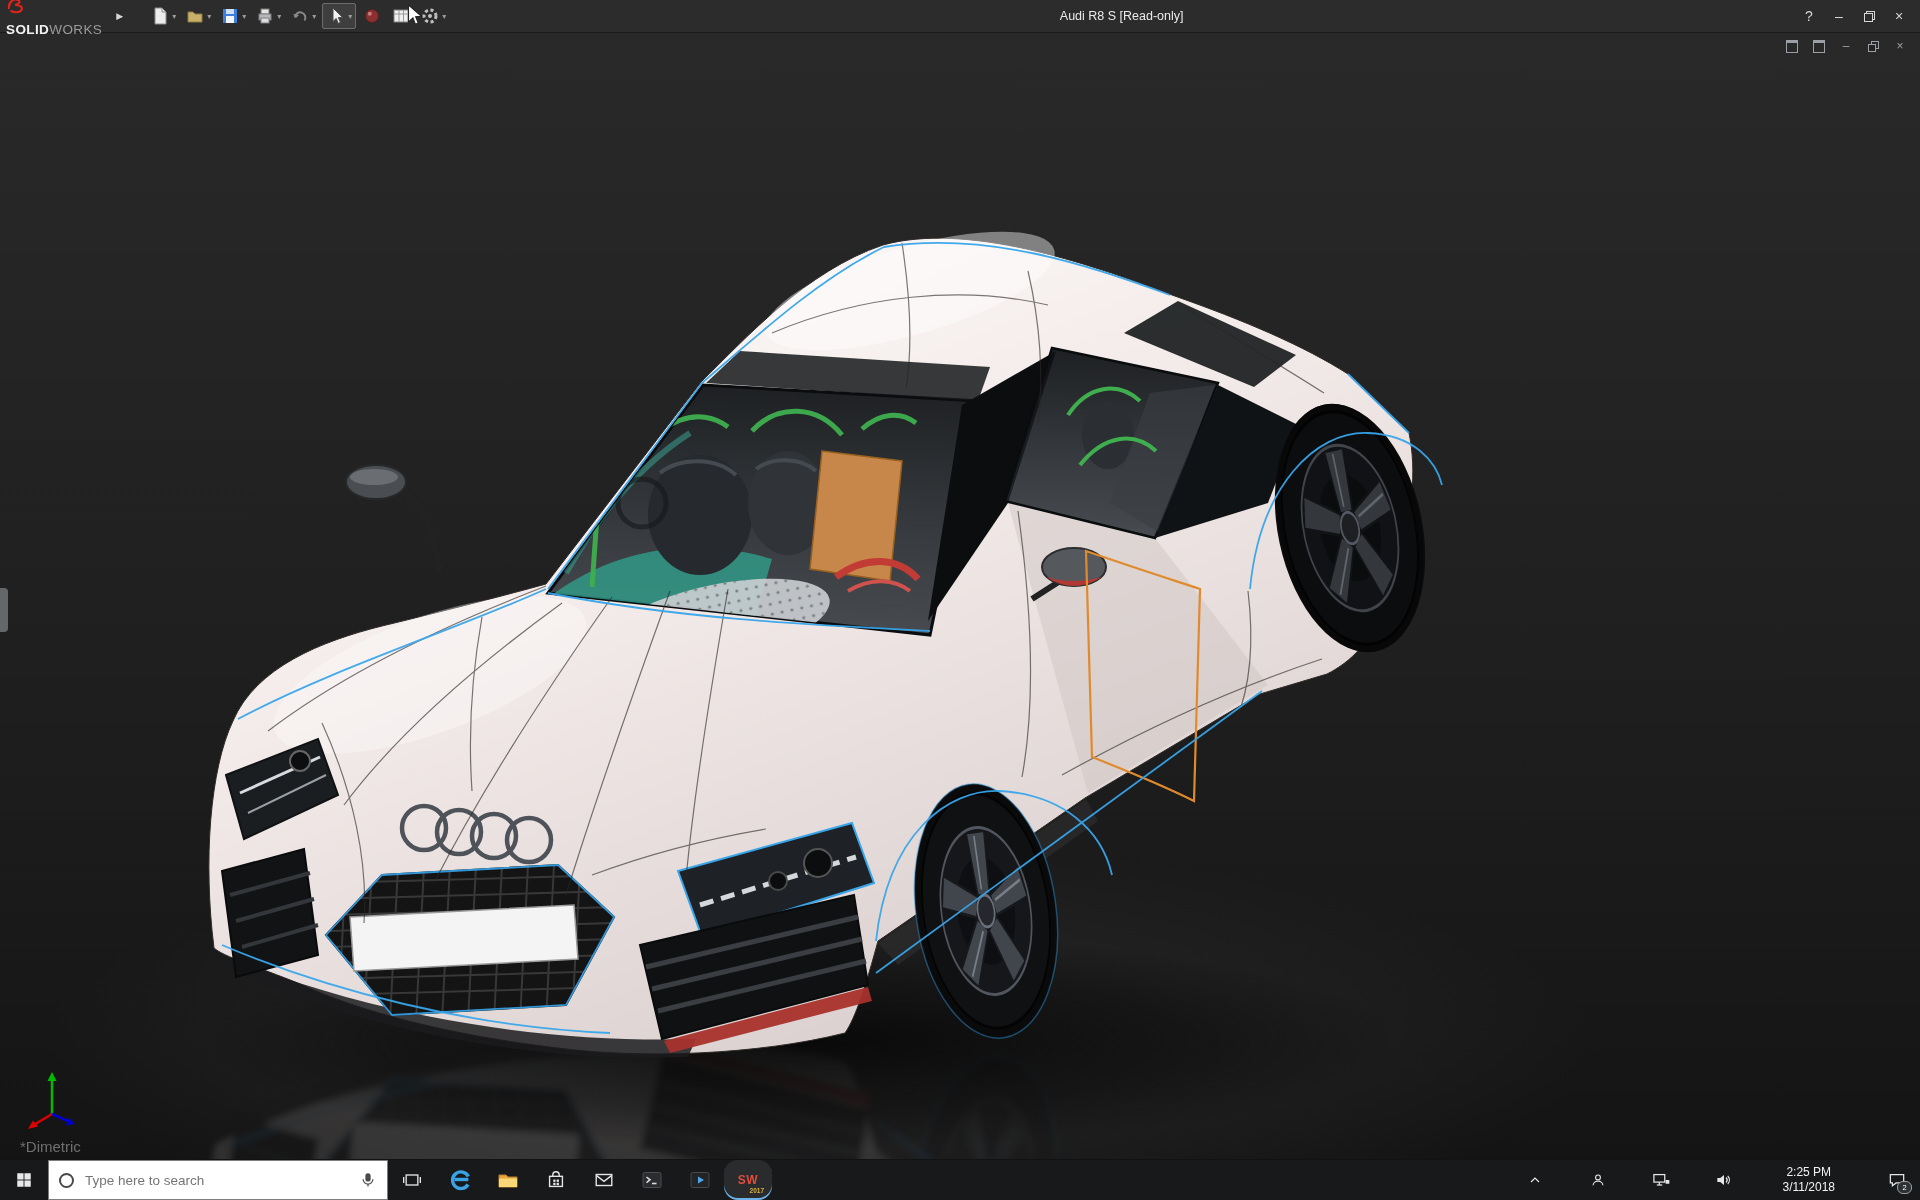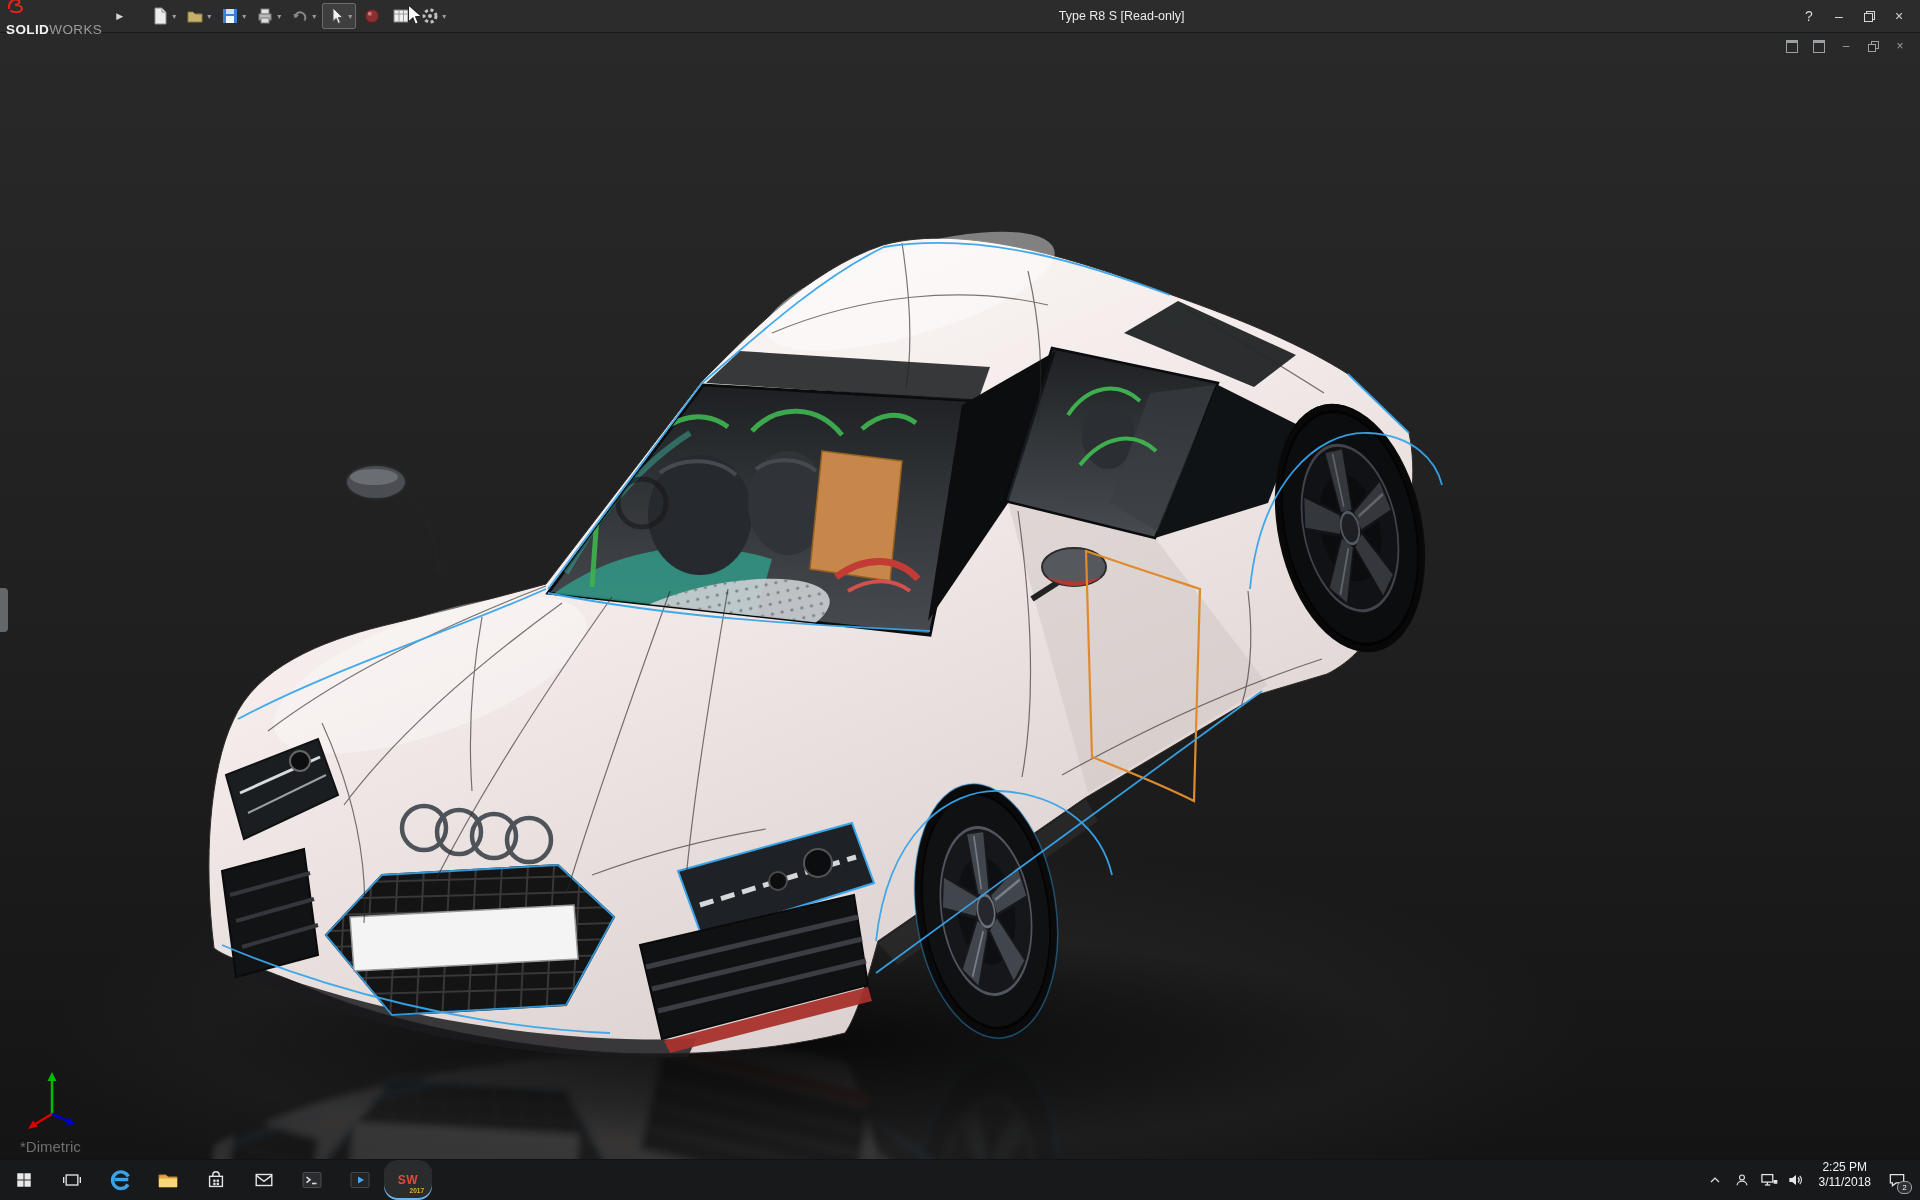--- a/index.html
+++ b/index.html
@@ -47,21 +47,21 @@
   
   .taskbar{position:absolute;left:0;right:0;bottom:0;height:40px;background:#17191b;
     display:flex;align-items:stretch;z-index:20;border-top:1px solid #101214;}
   .tb-cell{width:48px;display:flex;align-items:center;justify-content:center;position:relative;}
   .tb-cell.active{background:rgba(255,255,255,.08);box-shadow:inset 0 -2px 0 #6cb2e8;border-radius:14px;}
   .searchbox{width:340px;background:#ffffff;display:flex;align-items:center;gap:9px;
     padding:0 10px;box-sizing:border-box;border:1px solid #7d7d7d;}
   .searchbox input{border:none;outline:none;flex:1;font-size:13.5px;color:#333;background:transparent;
     font-family:"Liberation Sans","DejaVu Sans",sans-serif;}
   .cortana-ring{width:15px;height:15px;border:2px solid #4a4a4a;border-radius:50%;box-sizing:border-box;}
-  .tray{margin-left:auto;display:flex;padding-right:6px;}
+  .tray{margin-left:auto;display:flex;align-items:center;padding-right:6px;gap:36px;}
   .tray-cell{width:27px;height:40px;display:flex;align-items:center;justify-content:center;position:relative;}
   .clock{text-align:center;font-size:12px;color:#f2f2f2;line-height:15px;padding:0 9px;}
   .clock span{display:block;}
   .sw-app{position:relative;width:28px;height:28px;display:flex;align-items:center;justify-content:center;}
   .sw-label{font-weight:bold;font-size:12px;color:#e04c3c;letter-spacing:.5px;}
   .sw-year{position:absolute;right:-2px;bottom:0;font-size:6.5px;color:#d9b13b;font-weight:bold;}
   .ac-badge{position:absolute;right:2px;bottom:6px;min-width:11px;height:11px;border-radius:6px;
     background:#2e3134;border:1px solid #9aa0a5;color:#fff;font-size:7.5px;line-height:11px;
     text-align:center;padding:0 1px;}
 </style>
@@ -136,21 +136,21 @@
       </span>
       <span class="tool">
         <svg width="20" height="20" viewBox="0 0 20 20">
           <circle cx="10" cy="10" r="6" fill="none" stroke="#c0c0c0" stroke-width="3" stroke-dasharray="3 2.6"></circle>
           <circle cx="10" cy="10" r="2" fill="#c0c0c0"></circle>
         </svg>
         <span class="caret">▾</span>
       </span>
     </div>
 
-    <div class="tb-title">Type R8 S [Read-only]</div>
+    <div class="tb-title">Audi R8 S [Read-only]</div>
 
     <div class="win-controls">
       <span class="win-btn">?</span>
       <span class="win-btn">–</span>
       <span class="win-btn">
           <span class="glyph-restore"></span>
         </span>
       <span class="win-btn">×</span>
     </div>
   </div>
@@ -404,20 +404,29 @@
 
   <div class="taskbar">
     <div class="tb-cell">
       <svg width="18" height="18" viewBox="0 0 24 24">
         <rect x="3" y="3" width="8.4" height="8.4" fill="#e8e8e8"></rect>
           <rect x="12.6" y="3" width="8.4" height="8.4" fill="#e8e8e8"></rect>
         <rect x="3" y="12.6" width="8.4" height="8.4" fill="#e8e8e8"></rect>
           <rect x="12.6" y="12.6" width="8.4" height="8.4" fill="#e8e8e8"></rect>
       </svg>
     </div>
+    <div class="searchbox">
+      <span class="cortana-ring"></span>
+      <input type="text" placeholder="Type here to search" style="">
+      <svg width="18" height="18" viewBox="0 0 24 24">
+        <rect x="8.5" y="3" width="7" height="11" rx="3.5" fill="#4a4a4a"></rect>
+        <path d="M5.5 11 a6.5 6.5 0 0 0 13 0" fill="none" stroke="#4a4a4a" stroke-width="1.6"></path>
+        <line x1="12" y1="17.5" x2="12" y2="20.5" stroke="#4a4a4a" stroke-width="1.6"></line>
+      </svg>
+    </div>
     <div class="tb-cell">
       <svg width="20" height="20" viewBox="0 0 24 24">
         <rect x="5" y="6" width="14" height="12" fill="none" stroke="#e6e6e6" stroke-width="1.6"></rect>
         <line x1="2" y1="8.5" x2="2" y2="15.5" stroke="#e6e6e6" stroke-width="1.6"></line>
         <line x1="22" y1="8.5" x2="22" y2="15.5" stroke="#e6e6e6" stroke-width="1.6"></line>
       </svg>
     </div>
     <div class="tb-cell">
       <svg width="24" height="24" viewBox="0 0 24 24">
         <path d="M20 16.5 A8.3 8.3 0 1 1 20.3 8.5" fill="none" stroke="#3aa3e6" stroke-width="3.4"></path>

